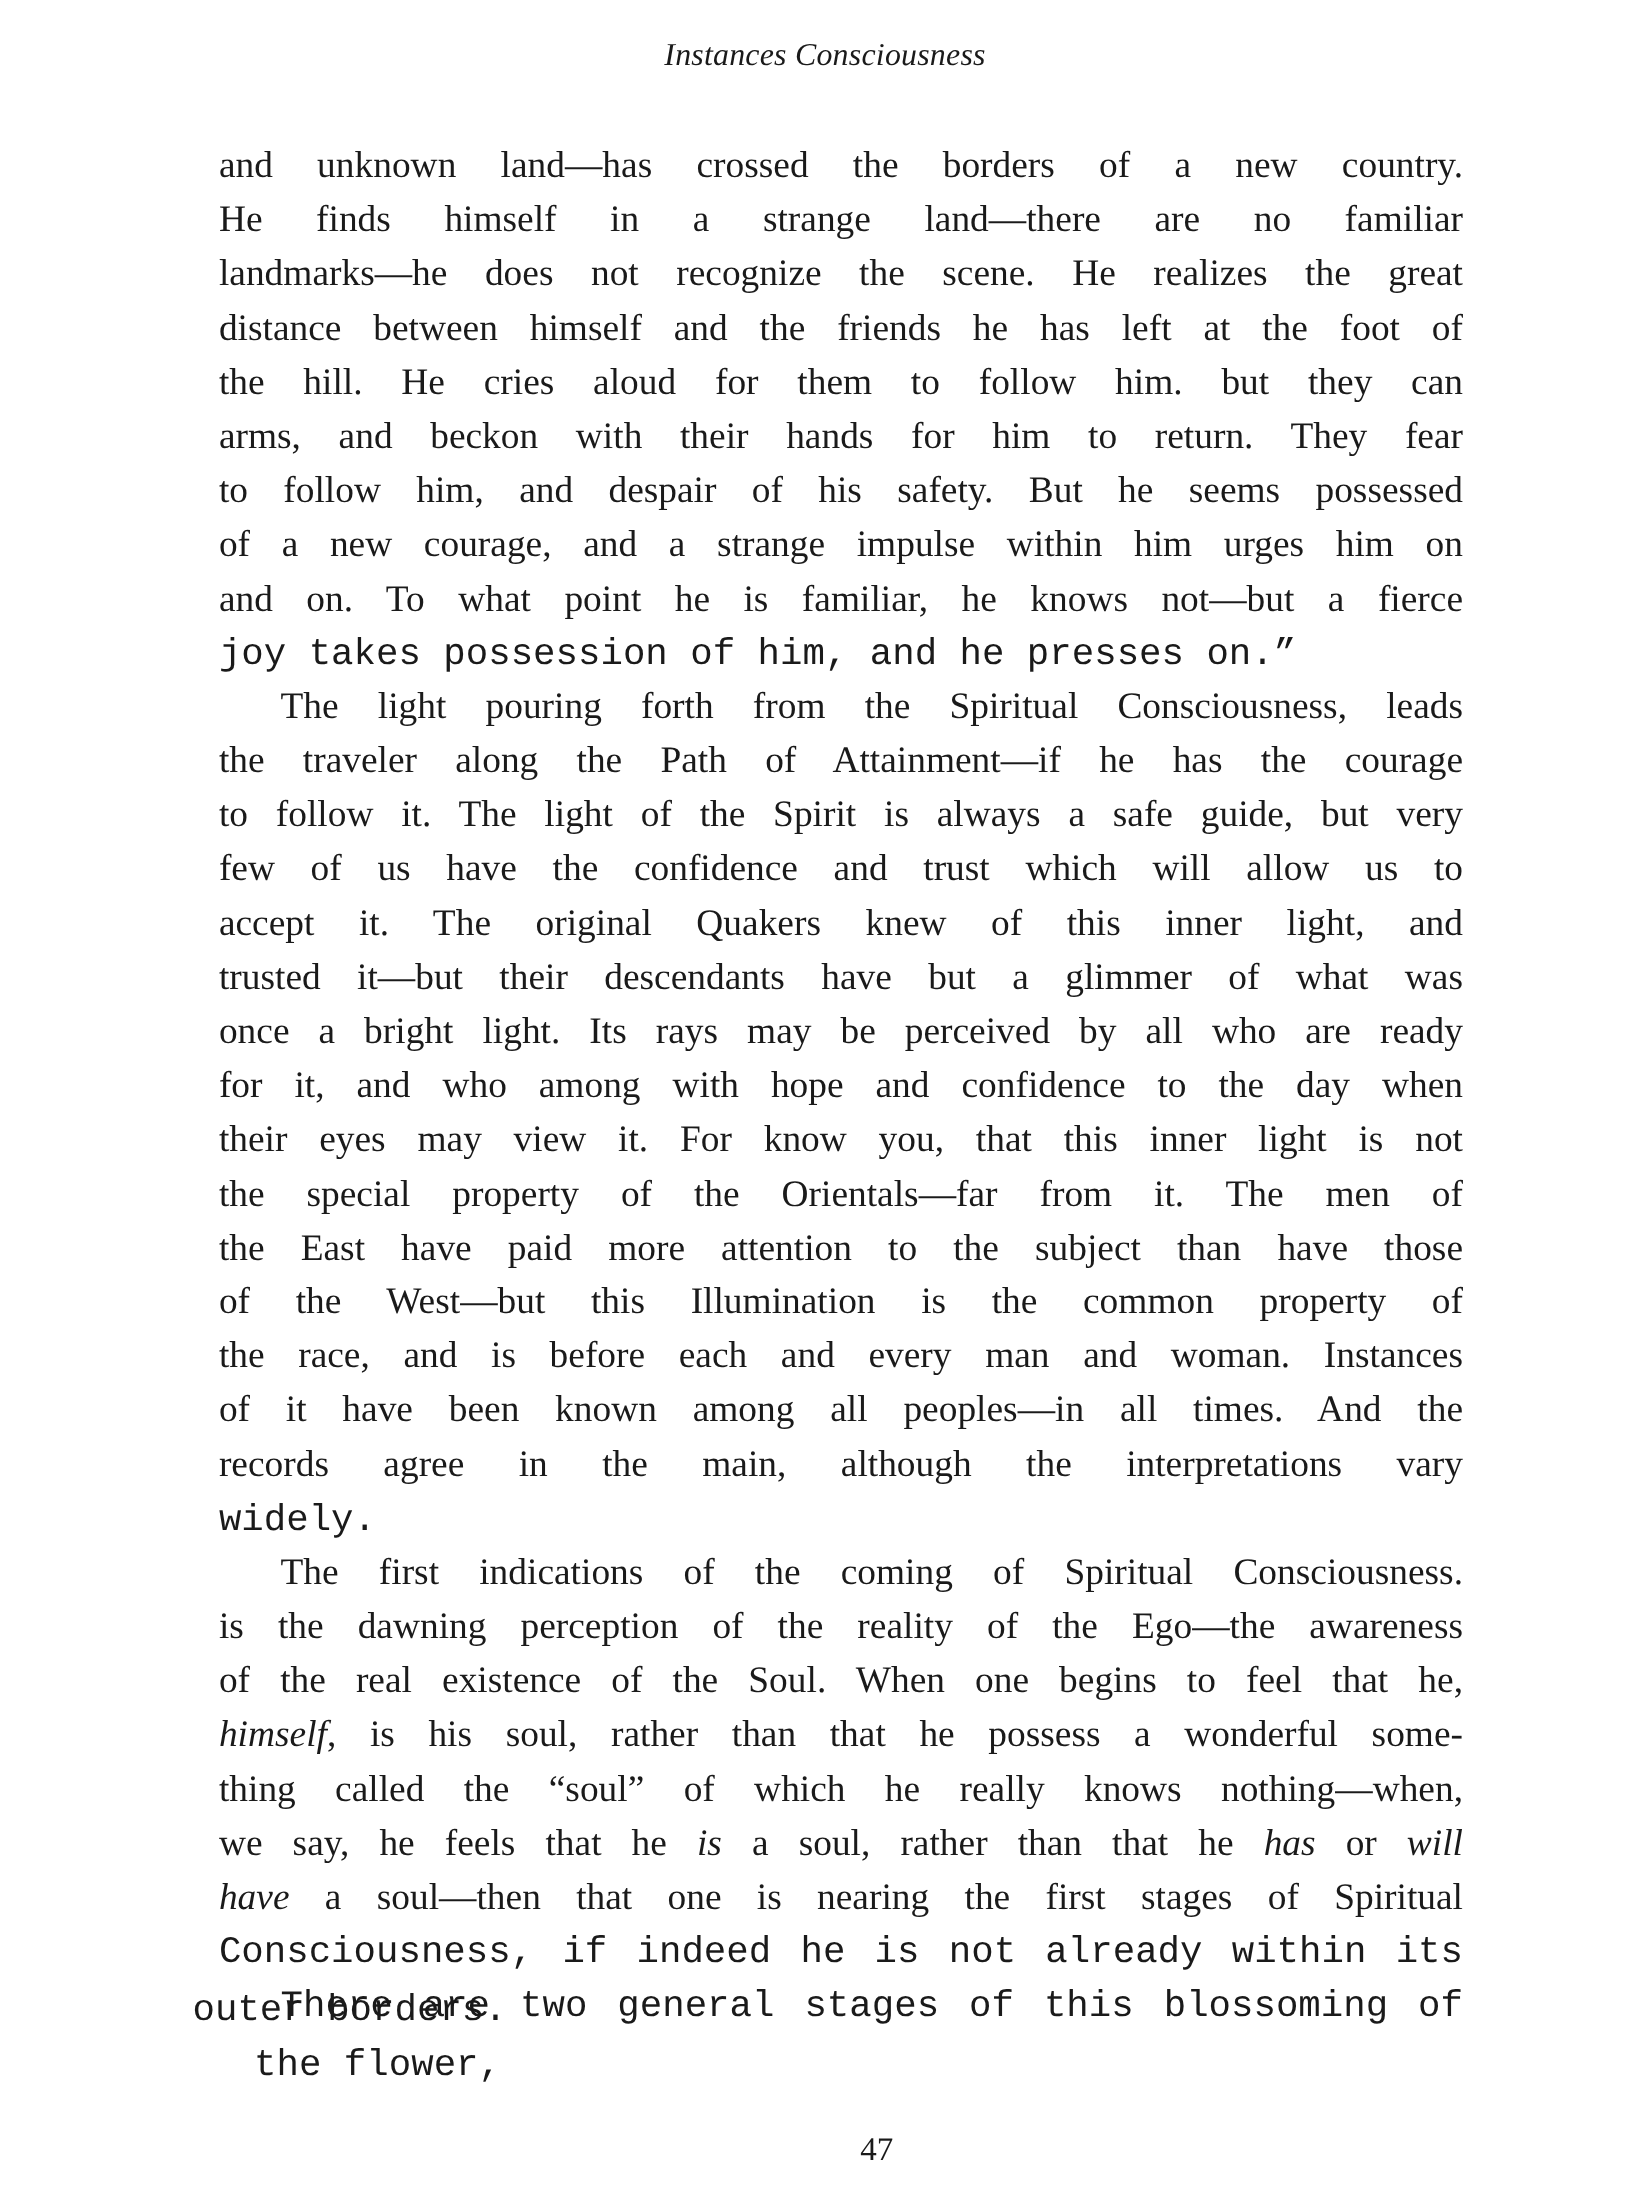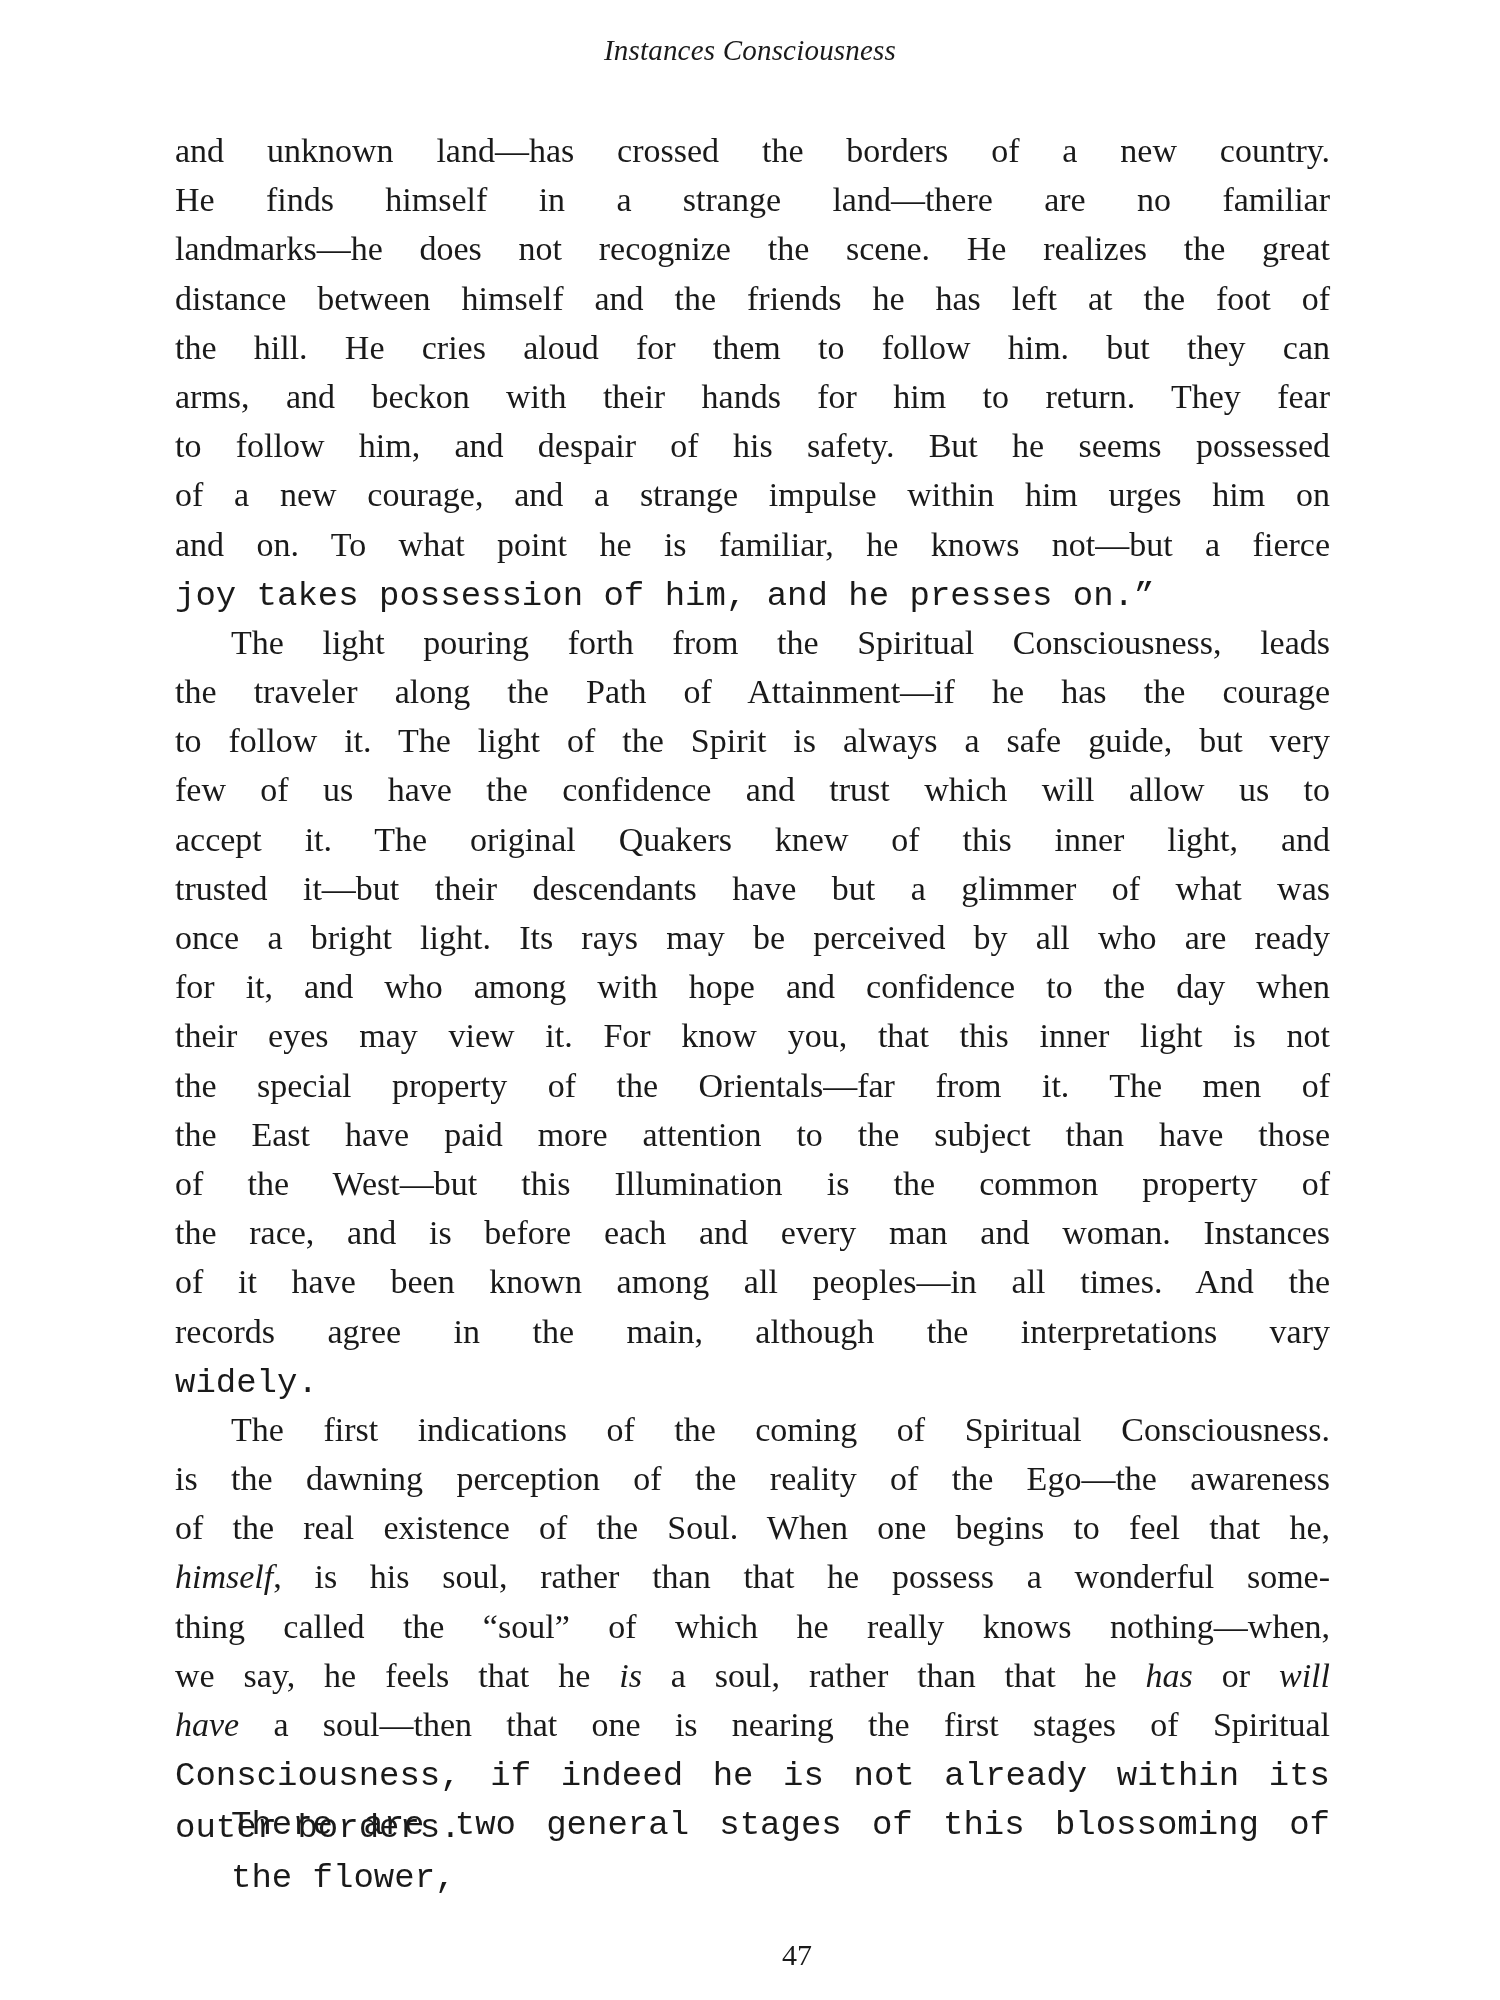--- a/index.html
+++ b/index.html
@@ -49,20 +49,21 @@
     }
     .line > span {
       display: inline;
       white-space: normal;
     }
     .line-inner {
       display: block;
       white-space: normal;
       text-align: justify;
       text-align-last: justify;
+      margin-left: 24px;
     }
     .line.last .line-inner { text-align-last: left; font-family: Liberation Mono, monospace; }
     .it { font-style: italic; }
     .folio {
       position: absolute;
       top: 1938px;
       left: 0;
       width: 1500px;
       text-align: center;
       font-size: 30px;

